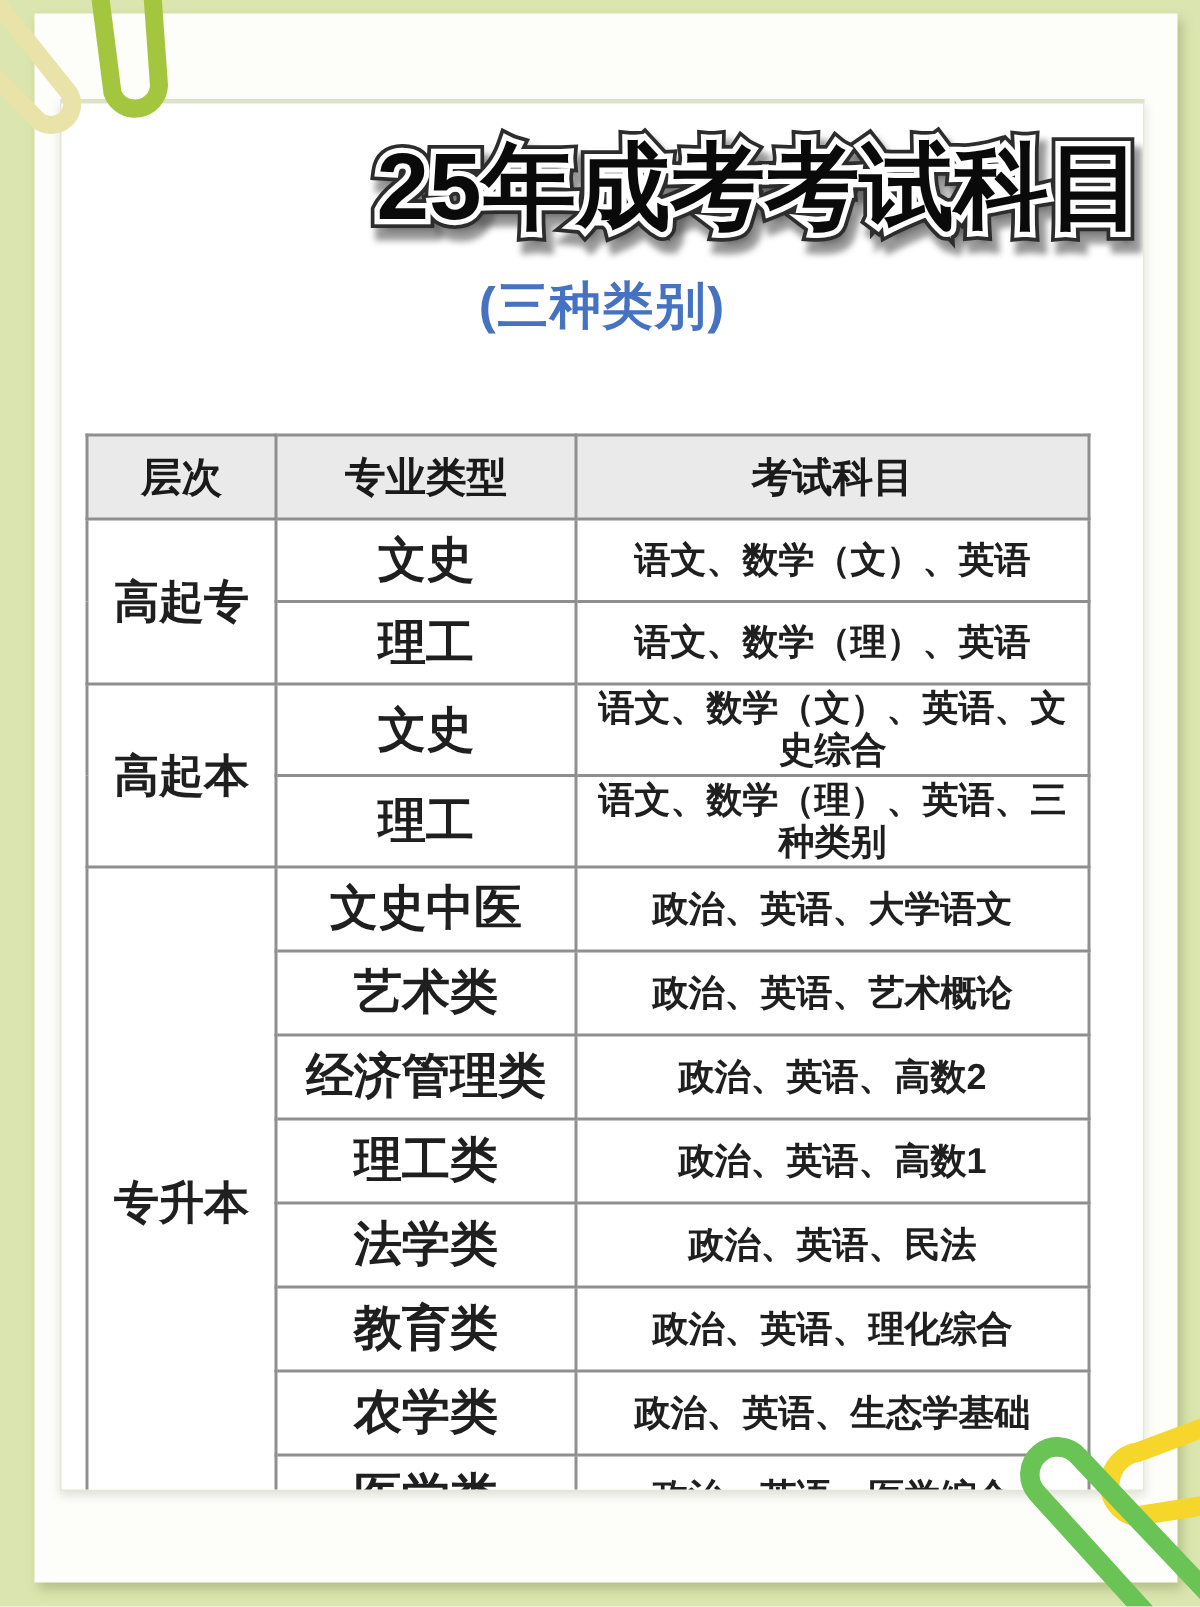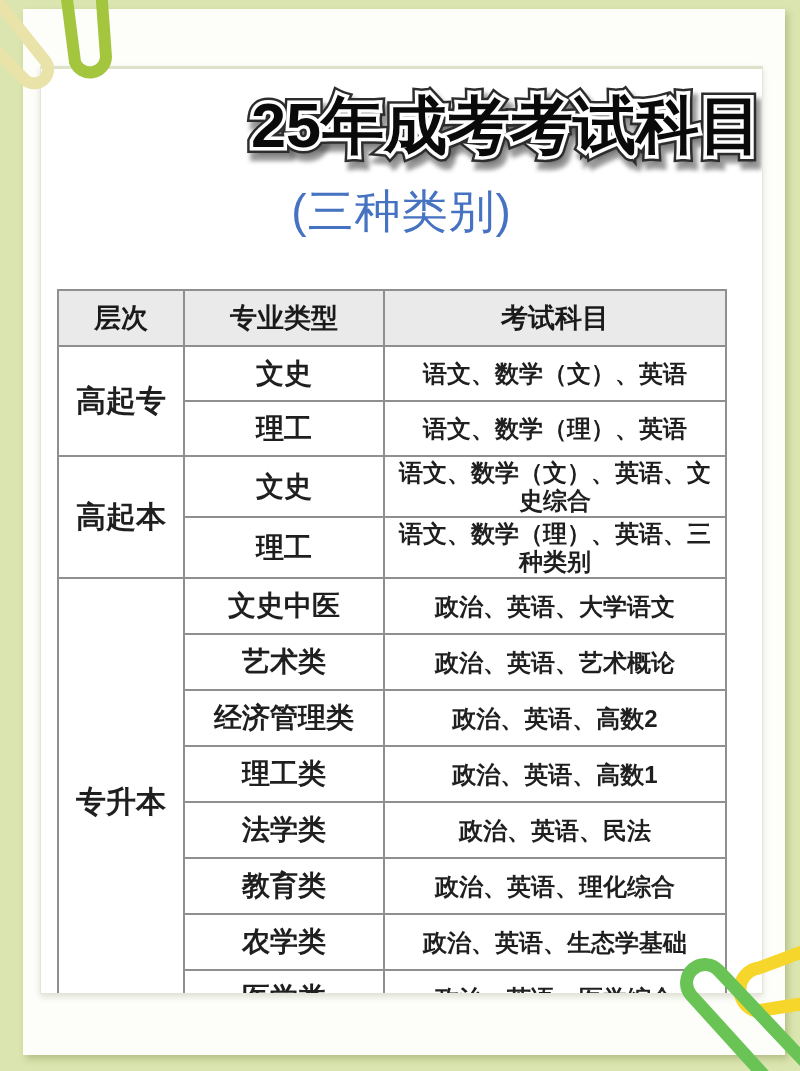--- a/index.html
+++ b/index.html
@@ -47,22 +47,22 @@
     white-space: nowrap;
   }
   .t-shadow { -webkit-text-stroke: 14px rgba(70,70,70,0.55); color: rgba(70,70,70,0.55); transform: translate(4px,7px); filter: blur(2px); }
   .t-dark   { -webkit-text-stroke: 12px #2d2d2d; color: #2d2d2d; }
   .t-white  { -webkit-text-stroke: 7px #ffffff; color: #ffffff; }
   .t-main   { color: #0a0a0a; }
 
   .subtitle {
     margin-top: 8px;
     text-align: center;
-    font-size: 46px;
-    font-weight: 400;
+    font-size: 34px;
+    font-weight: 700;
     color: #4673c1;
     letter-spacing: 1px;
   }
 
   
   table.exam {
     position: absolute;
     left: 16px; top: 220px;
     width: 668px;
     border-collapse: collapse;
@@ -85,21 +85,21 @@
     background: #ffffff;
     text-align: center;
     vertical-align: middle;
     color: #1f1f1f;
     padding: 2px 4px;
   }
   table.exam tr { height: 56px; }
   table.exam tr.h55 { height: 55px; }
   table.exam tr.h61 { height: 61px; }
   td.level    { font-size: 30px; font-weight: 800; }
-  td.major    { font-size: 28px; font-weight: 600; }
+  td.major    { font-size: 32px; font-weight: 600; }
   td.subjects { font-size: 24px; font-weight: 600; line-height: 1.15; }
 
   
   .clips { position: absolute; z-index: 20; pointer-events: none; }
   .clips-tl { left: 0; top: 0; }
   .clips-br { left: 620px; top: 915px; }
   .clip-path { fill: none; stroke-linecap: round; }
 </style>
 </head>
 <body>

